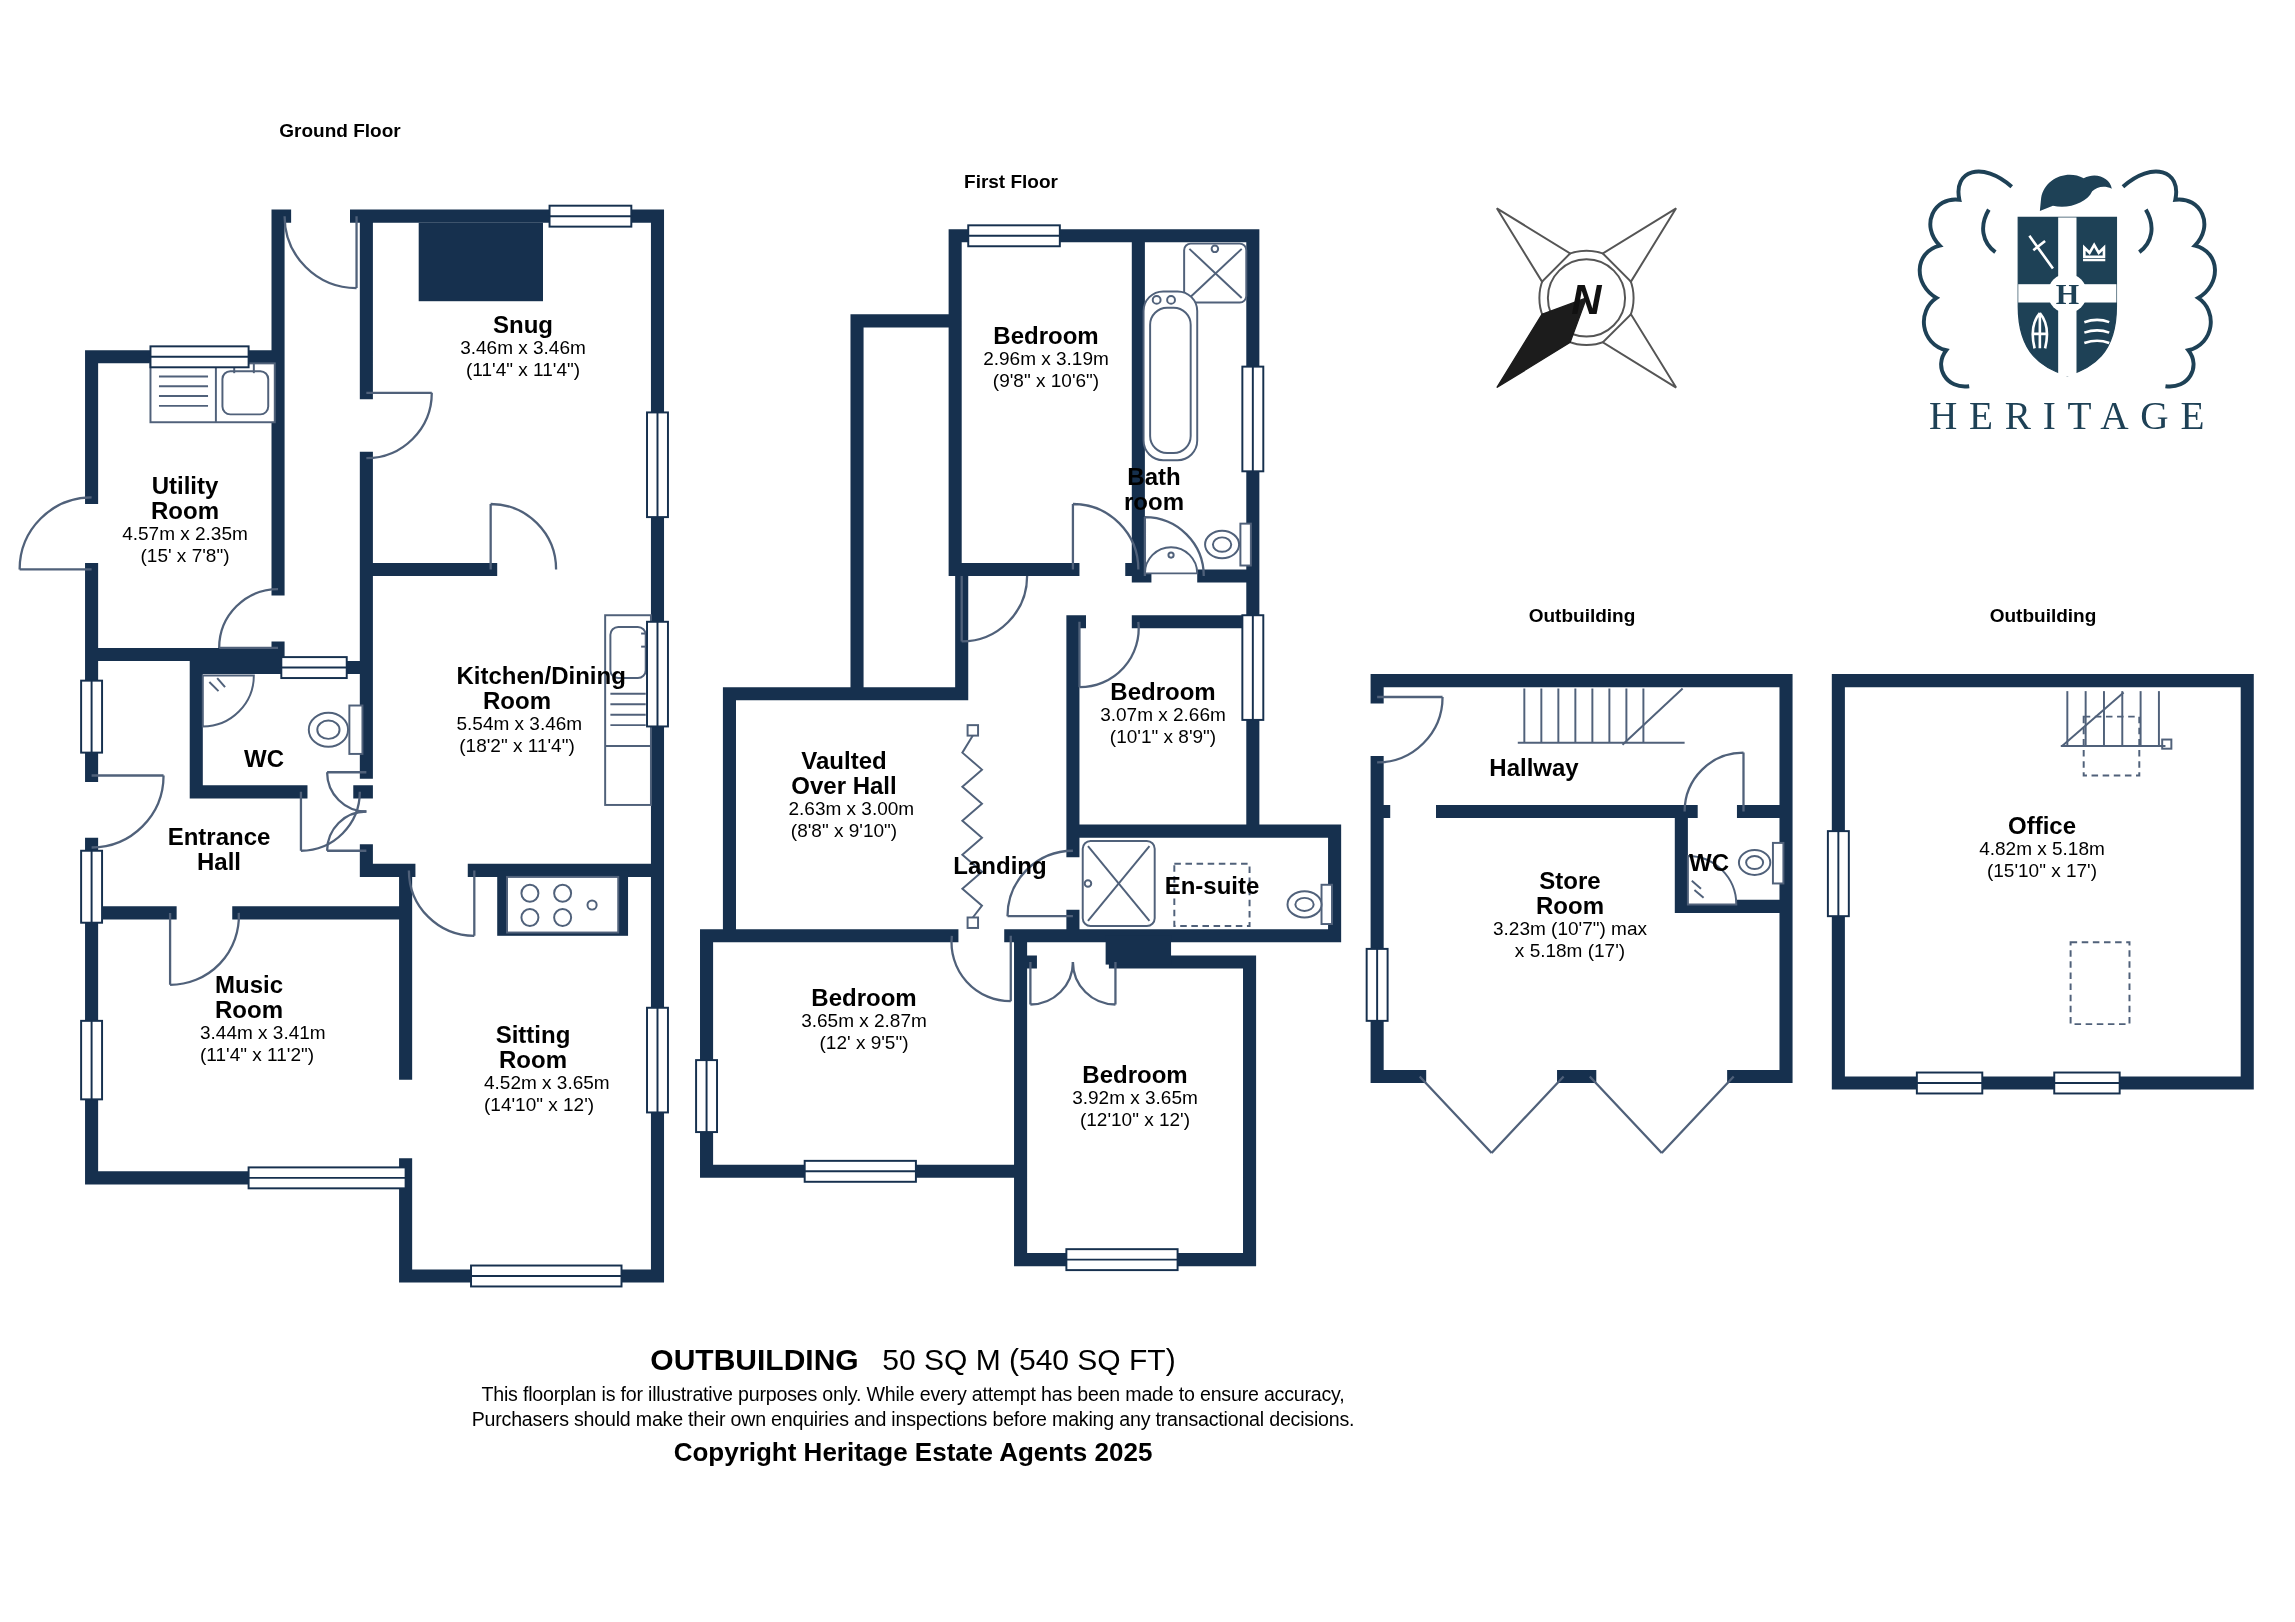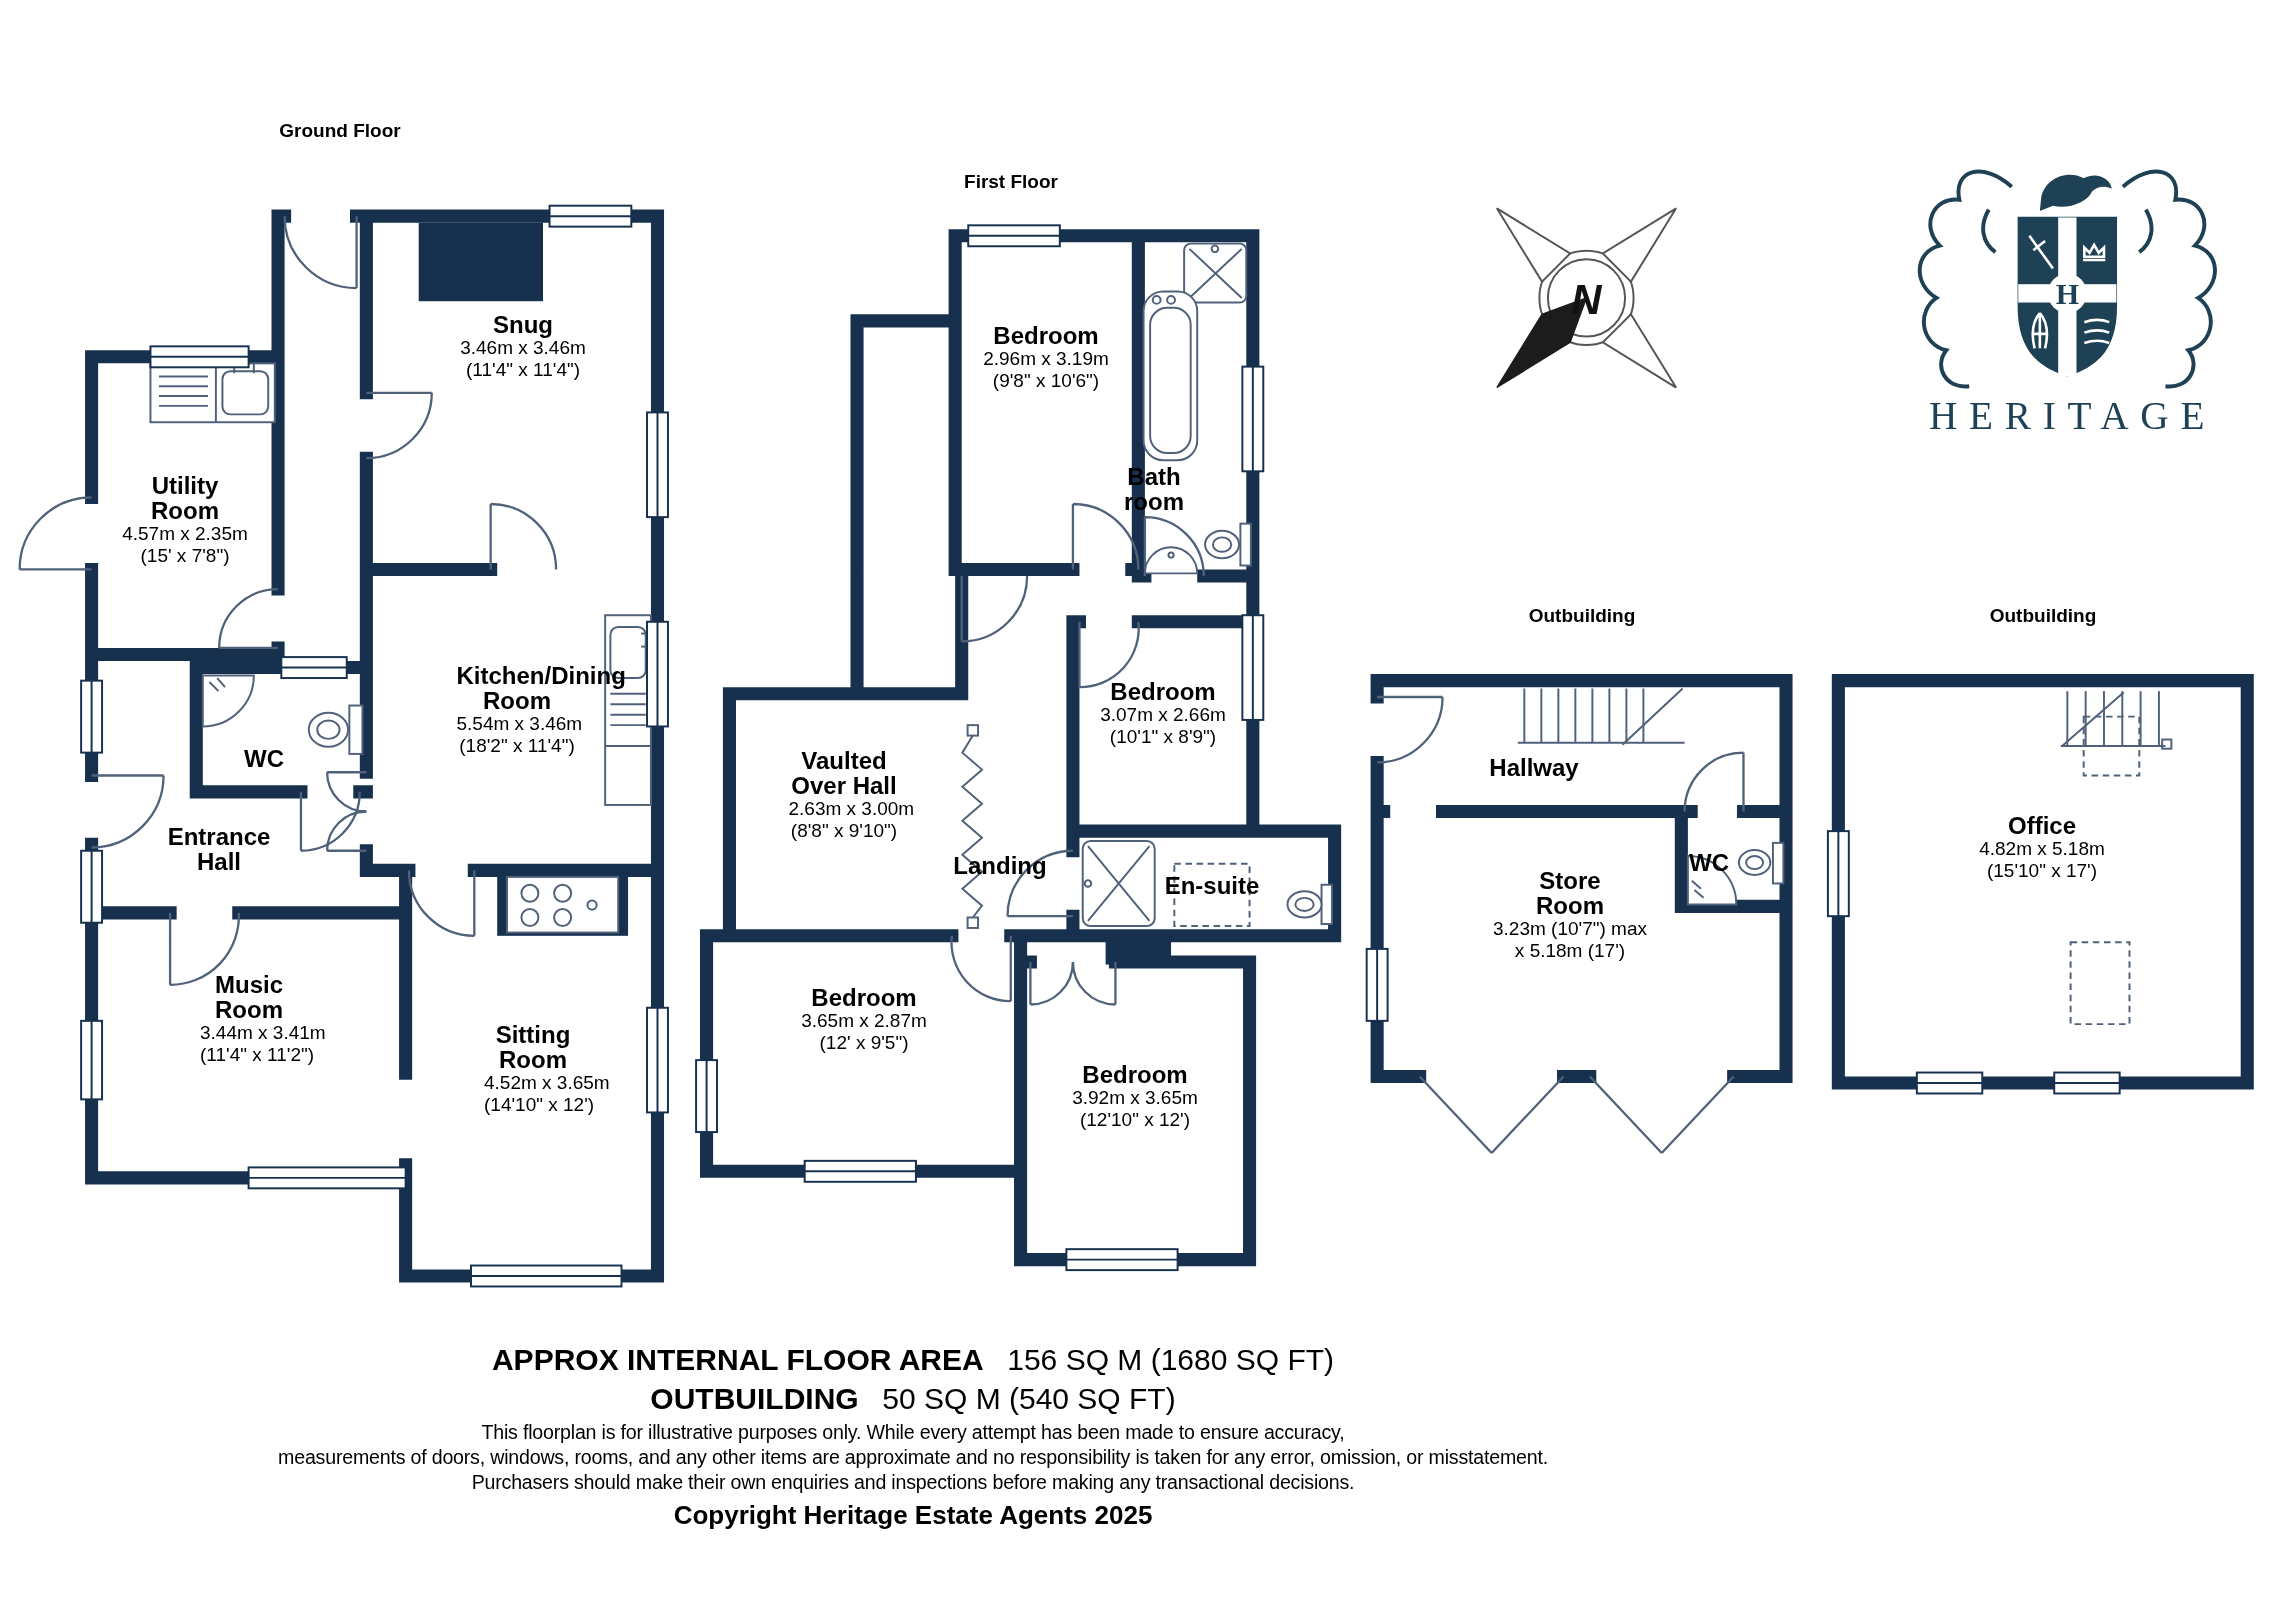--- a/index.html
+++ b/index.html
@@ -413,25 +413,21 @@
     <div class="rdim">x 5.18m (17')</div>
   </div>
   <div class="lbl" style="left:2042px;top:847px">
     <div class="rname">Office</div>
     <div class="rdim">4.82m x 5.18m</div>
     <div class="rdim">(15'10" x 17')</div>
   </div>
 
   <div class="footer">
     <div class="f-big">
-      <span class="b">APPROX INTERNAL FLOOR AREA</span><span class="v">156 SQ M (1680 SQ FT)</span>
-    </div>
-    <div class="f-big">
       <span class="b">OUTBUILDING</span><span class="v">50 SQ M (540 SQ FT)</span>
     </div>
     <div class="f-small">This floorplan is for illustrative purposes only. While every attempt has been made to ensure accuracy,</div>
-    <div class="f-small">measurements of doors, windows, rooms, and any other items are approximate and no responsibility is taken for any error, omission, or misstatement.</div>
     <div class="f-small">Purchasers should make their own enquiries and inspections before making any transactional decisions.</div>
     <div class="f-copy">Copyright Heritage Estate Agents 2025</div>
   </div>
 
 </div>
 
 
 </body></html>

